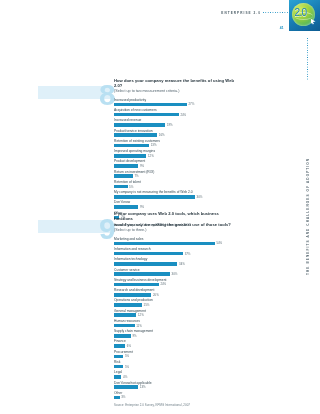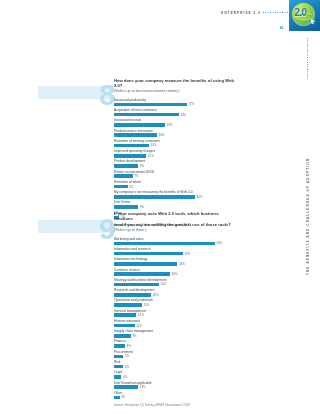--- a/index.html
+++ b/index.html
@@ -36,21 +36,21 @@
     box-shadow:0 0 3px rgba(255,255,255,.6) inset;
   }
   .logo .globe:after{
     content:"";position:absolute;left:2px;top:8.5px;width:19px;height:6px;
     border-top:.7px solid rgba(255,255,255,.55);
     border-bottom:.7px solid rgba(255,255,255,.4);
     border-radius:50%;
   }
   .logo .ver{
     position:absolute;left:0;right:8px;top:6.5px;text-align:center;
-    font-size:10px;font-weight:700;color:#1d7fb8;
+    font-size:10px;font-weight:400;color:#1d7fb8;
     letter-spacing:-.6px;font-family:"Liberation Sans",sans-serif;
     text-shadow:0 .5px 0 rgba(255,255,255,.7);
   }
   .logo .cursor{
     position:absolute;right:4.5px;bottom:6.5px;width:5px;height:6px;
     background:#ffffff;
     clip-path:polygon(0 0,0 100%,28% 72%,48% 100%,68% 86%,48% 58%,100% 50%);
     filter:drop-shadow(0 0 .4px rgba(0,0,0,.5));
   }
   .pagenum{

